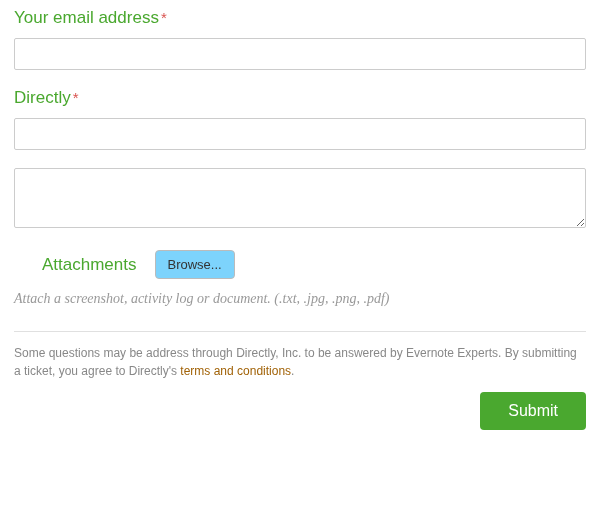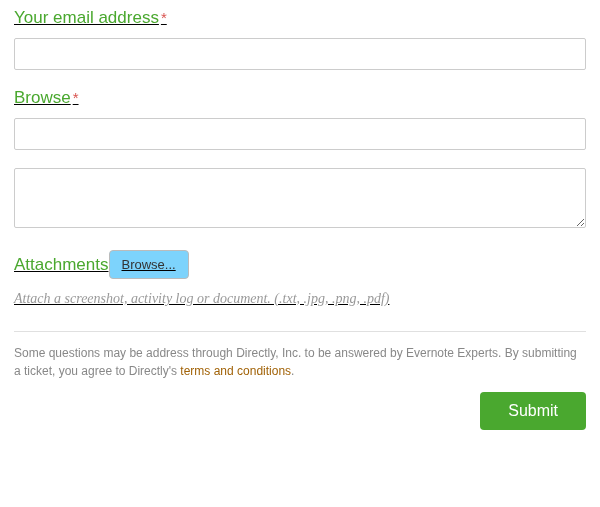--- a/index.html
+++ b/index.html
@@ -4,21 +4,20 @@
   <style>
     * { box-sizing: border-box; margin: 0; padding: 0; }
     body {
       font-family: 'Helvetica Neue', Helvetica, Arial, sans-serif;
       background: #ffffff;
       width: 600px;
       padding: 8px 14px 14px 14px;
     }
     .form-group {
       margin-bottom: 18px;
-      text-decoration: underline;
     }
     .label {
       font-size: 17px;
       color: #4aa82f;
       font-weight: 400;
       margin-bottom: 10px;
       display: block;
     }
     .required {
       color: #d9534f;
@@ -46,20 +45,22 @@
       font-size: 14px;
       font-style: italic;
       color: #999;
       margin-top: 10px;
       line-height: 1.4;
       font-family: Georgia, serif;
     }
     .attachments-row {
       display: flex;
       align-items: center;
+      gap: 18px;
+      margin-left: 28px;
     }
     .attach-label {
       font-size: 17px;
       color: #4aa82f;
       font-weight: 400;
     }
     .browse-btn {
       border: 1px solid #bbb;
       background: #7dd3fc;
       border-radius: 4px;
@@ -105,21 +106,21 @@
 
 <div class="form-group">
   <label class="label">
     <span>Your email address</span><span class="required">*</span>
   </label>
   <input type="text" class="text-input" style="">
 </div>
 
 <div class="form-group">
   <label class="label">
-    <span>Browse</span><span class="required">*</span>
+    <span>Directly</span><span class="required">*</span>
   </label>
   <input type="text" class="text-input" style="">
 </div>
 
 <div class="form-group">
   <textarea class="textarea-input" style=""></textarea>
 </div>
 
 <div class="form-group">
   <div class="attachments-row">

